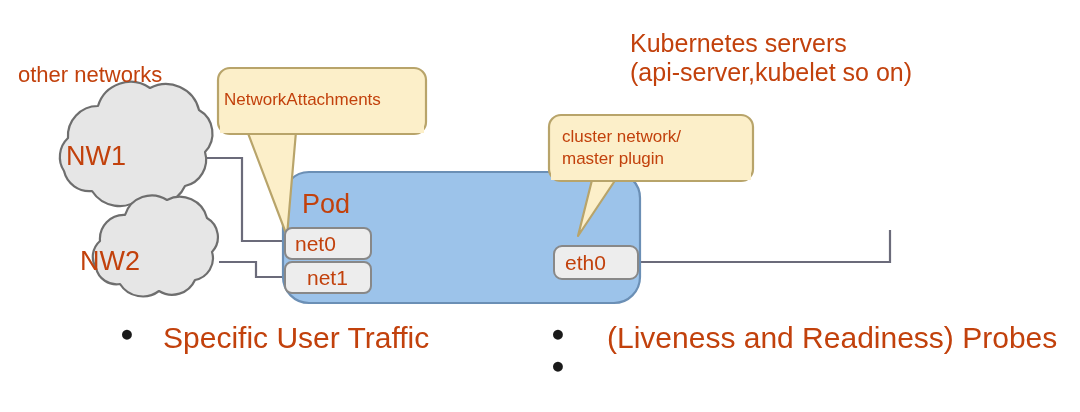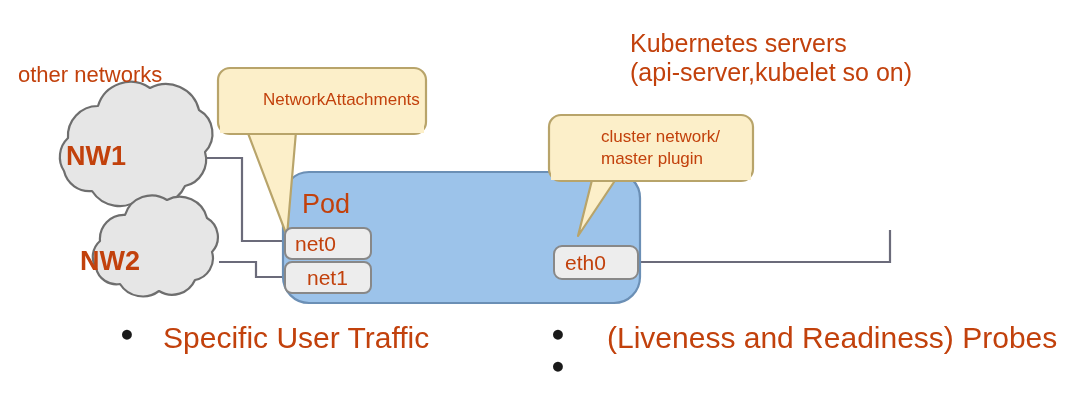--- a/index.html
+++ b/index.html
@@ -31,26 +31,24 @@
     line-height: 1.22;
   }
   .heading {
     font-size: 25px;
   }
   .label-other {
     font-size: 22px;
   }
   .cloud-label {
     font-size: 27px;
-    font-weight: bold;
   }
   .callout-text {
     font-size: 17px;
     line-height: 1.28;
-    margin-left: 39px;
   }
   .pod-label {
     font-size: 27px;
   }
   .iface-label {
     font-size: 21px;
   }
   .bullet-text {
     font-size: 30px;
   }

